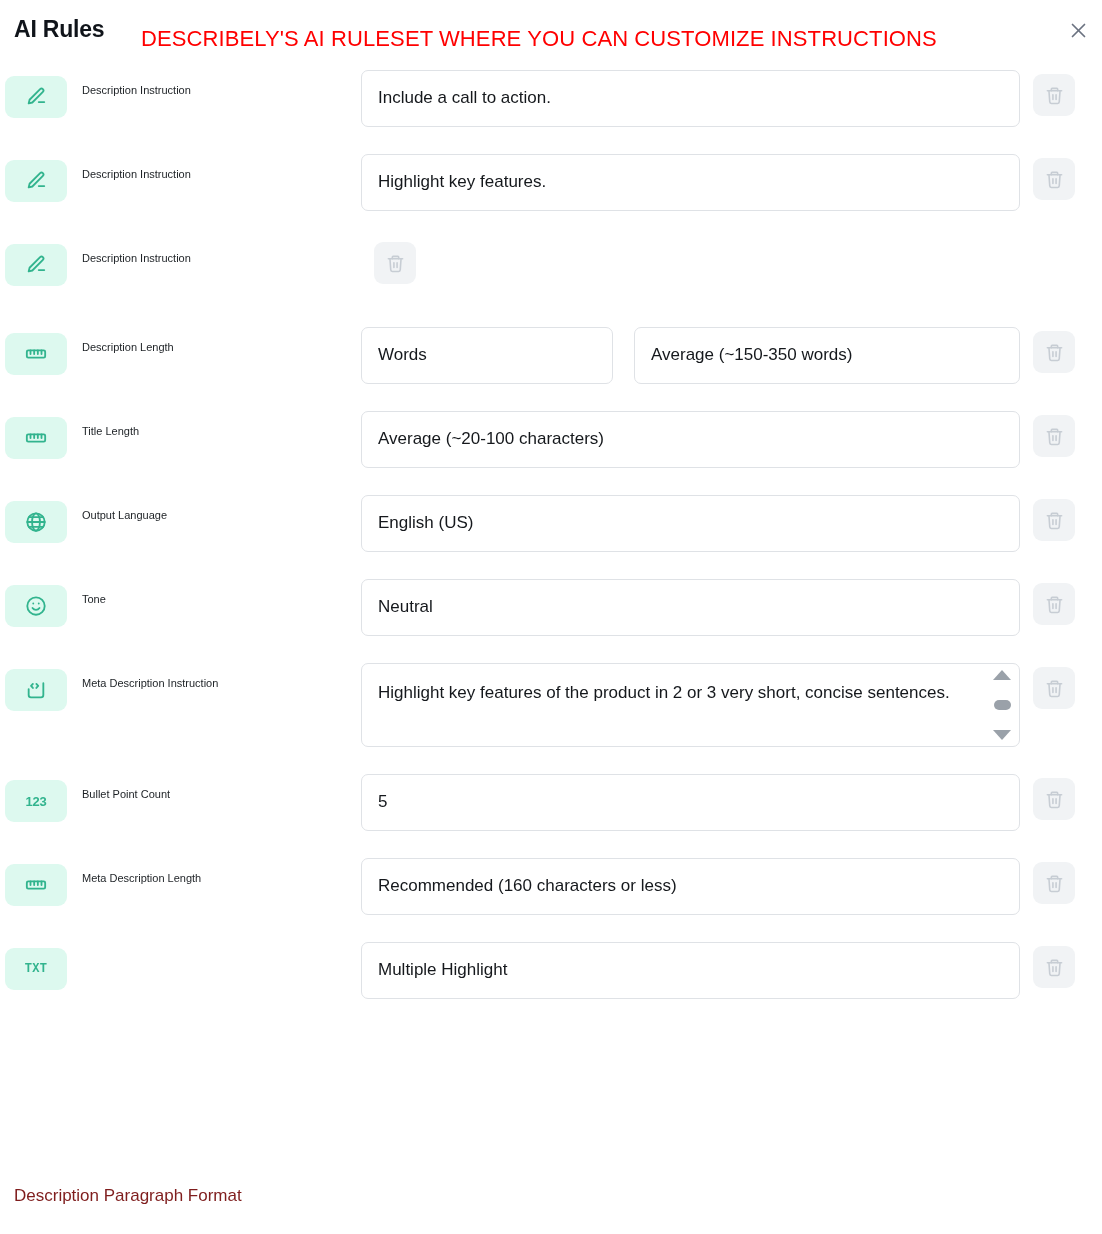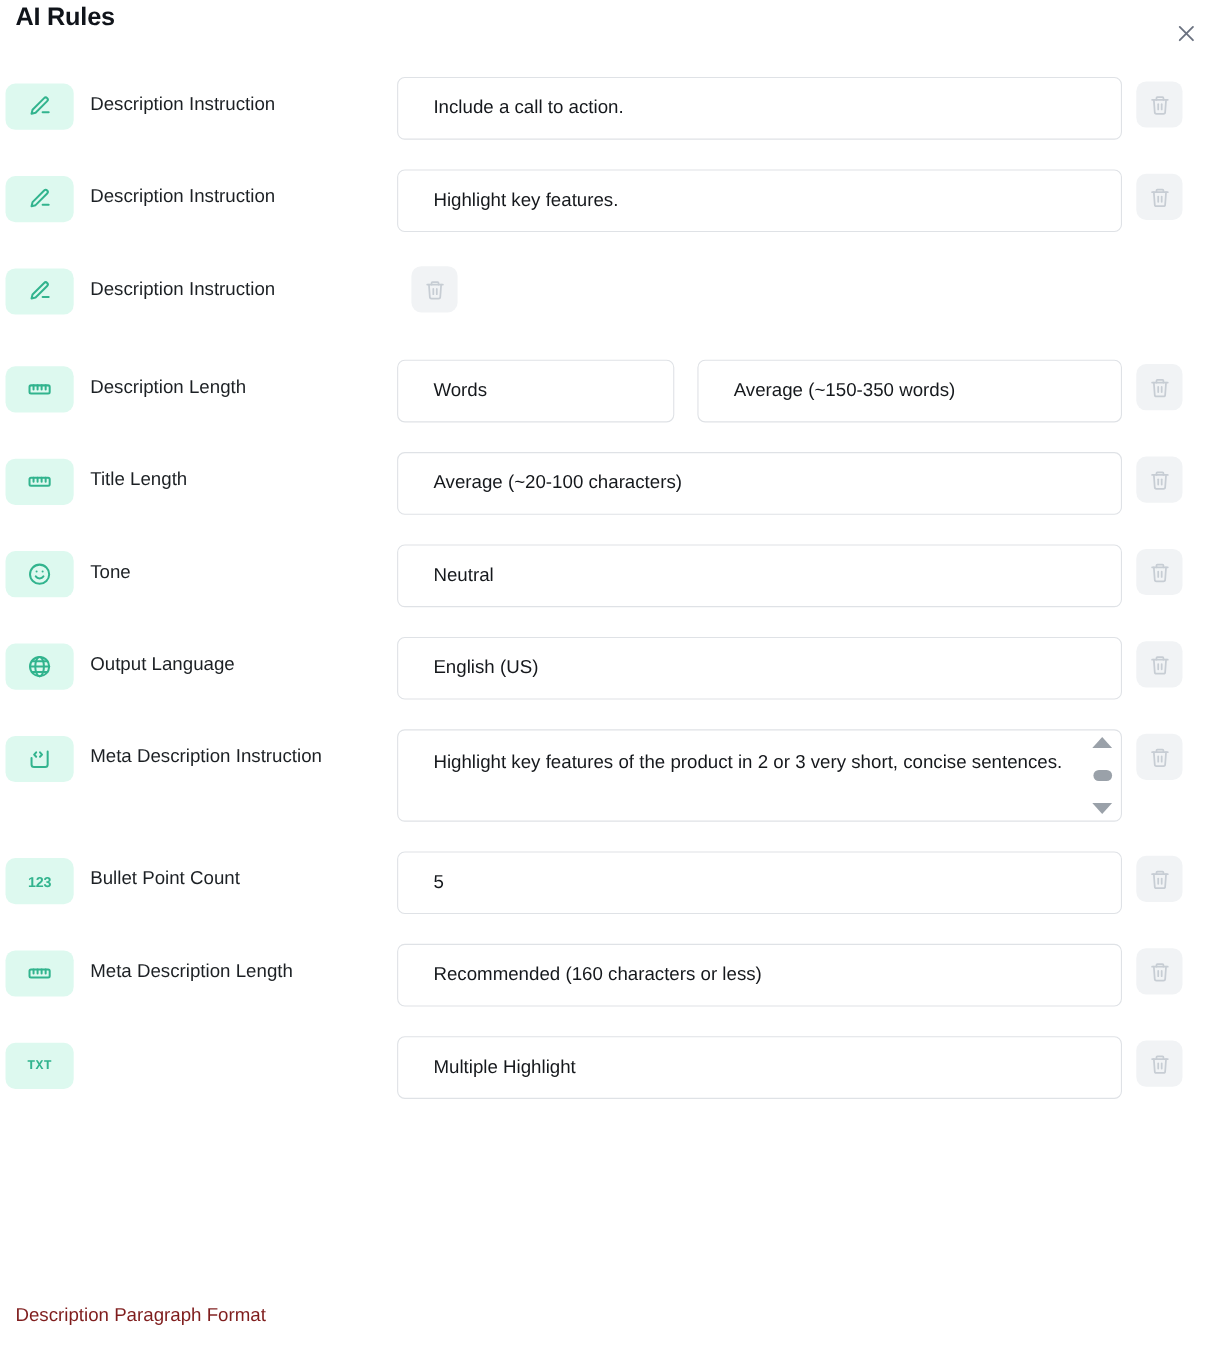--- a/index.html
+++ b/index.html
@@ -17,21 +17,21 @@
   }
 
   
   .header {
     position: relative;
     height: 62px;
   }
   .title {
     position: absolute;
     left: 14px;
-    top: 2px;
+    top: 16px;
     font-size: 23px;
     font-weight: bold;
     color: #10141a;
     letter-spacing: -0.2px;
   }
   .annotation {
     position: absolute;
     left: 141px;
     top: 26px;
     font-size: 22px;
@@ -96,42 +96,42 @@
     font-weight: bold;
     letter-spacing: -0.2px;
     color: #32b48e;
   }
 
   .label-cell {
     flex: 0 0 303px;
     width: 303px;
     padding-left: 24px;
     padding-top: 22px;
-    font-size: 17px;
+    font-size: 11px;
     color: #1c2024;
     line-height: 1.25;
   }
 
   .fields-cell {
     flex: 1 1 auto;
     display: flex;
     gap: 21px;
     padding-top: 8px;
     min-width: 0;
   }
 
   .field {
     flex: 1 1 auto;
     min-width: 0;
     border: 1px solid #dfe2e6;
     border-radius: 7px;
     background: #ffffff;
     font-size: 17px;
     color: #15181c;
-    padding: 15px 32px;
+    padding: 15px 16px;
     line-height: 1.35;
     min-height: 57px;
     display: flex;
     align-items: center;
     cursor: text;
     position: relative;
   }
   .field.tall { min-height: 63px; }
   .field.narrow { flex: 0 0 252px; width: 252px; }
   .field.wide   { flex: 1 1 auto; }
@@ -207,20 +207,21 @@
     font-size: 17px;
     color: #7f1d1d;
     white-space: nowrap;
   }
 </style>
 </head>
 <body>
 
 <div class="header">
   <div class="title">AI Rules</div>
+  <div class="annotation">DESCRIBELY'S AI RULESET WHERE YOU CAN CUSTOMIZE INSTRUCTIONS</div>
   <div class="close-btn">
     <svg width="19" height="19" viewBox="0 0 19 19" fill="none" stroke="currentColor" stroke-width="1.7" stroke-linecap="round">
       <line x1="3.5" y1="3.5" x2="15.5" y2="15.5"></line>
       <line x1="15.5" y1="3.5" x2="3.5" y2="15.5"></line>
     </svg>
   </div>
 </div>
 
 <div class="rows">
 
@@ -356,58 +357,58 @@
         </svg>
       </div>
     </div>
   </div>
 
   <div class="row">
     <div class="icon-cell">
       <div class="icon-box">
         <svg width="22" height="22" viewBox="0 0 24 24" fill="none" stroke="currentColor" stroke-width="2" stroke-linecap="round" stroke-linejoin="round">
           <circle cx="12" cy="12" r="9.5"></circle>
-          <path d="M8.2 14.2a4.6 4.6 0 0 0 7.6 0"></path>
-          <line x1="9" y1="9.3" x2="9.02" y2="9.3"></line>
-          <line x1="15" y1="9.3" x2="15.02" y2="9.3"></line>
-        </svg>
-      </div>
-    </div>
-    <div class="label-cell">Tone</div>
-    <div class="fields-cell">
-      <div class="field wide">Neutral</div>
-    </div>
-    <div class="action-cell">
-      <div class="trash-btn">
-        <svg width="19" height="19" viewBox="0 0 24 24" fill="none" stroke="currentColor" stroke-width="2" stroke-linecap="round" stroke-linejoin="round">
-          <polyline points="3 6 5 6 21 6"></polyline>
-            <path d="M8 6V4a1 1 0 0 1 1-1h6a1 1 0 0 1 1 1v2"></path>
-          <path d="M19 6l-1 14a2 2 0 0 1-2 2H8a2 2 0 0 1-2-2L5 6"></path>
-          <line x1="10" y1="11" x2="10" y2="17"></line>
-            <line x1="14" y1="11" x2="14" y2="17"></line>
-        </svg>
-      </div>
-    </div>
-  </div>
-
-  <div class="row">
-    <div class="icon-cell">
-      <div class="icon-box">
-        <svg width="22" height="22" viewBox="0 0 24 24" fill="none" stroke="currentColor" stroke-width="2" stroke-linecap="round" stroke-linejoin="round">
-          <circle cx="12" cy="12" r="9.5"></circle>
           <line x1="2.5" y1="12" x2="21.5" y2="12"></line>
           <ellipse cx="12" cy="12" rx="4.3" ry="9.5"></ellipse>
           <line x1="4.2" y1="6.6" x2="19.8" y2="6.6"></line>
           <line x1="4.2" y1="17.4" x2="19.8" y2="17.4"></line>
         </svg>
       </div>
     </div>
     <div class="label-cell">Output Language</div>
     <div class="fields-cell">
       <div class="field wide">English (US)</div>
+    </div>
+    <div class="action-cell">
+      <div class="trash-btn">
+        <svg width="19" height="19" viewBox="0 0 24 24" fill="none" stroke="currentColor" stroke-width="2" stroke-linecap="round" stroke-linejoin="round">
+          <polyline points="3 6 5 6 21 6"></polyline>
+            <path d="M8 6V4a1 1 0 0 1 1-1h6a1 1 0 0 1 1 1v2"></path>
+          <path d="M19 6l-1 14a2 2 0 0 1-2 2H8a2 2 0 0 1-2-2L5 6"></path>
+          <line x1="10" y1="11" x2="10" y2="17"></line>
+            <line x1="14" y1="11" x2="14" y2="17"></line>
+        </svg>
+      </div>
+    </div>
+  </div>
+
+  <div class="row">
+    <div class="icon-cell">
+      <div class="icon-box">
+        <svg width="22" height="22" viewBox="0 0 24 24" fill="none" stroke="currentColor" stroke-width="2" stroke-linecap="round" stroke-linejoin="round">
+          <circle cx="12" cy="12" r="9.5"></circle>
+          <path d="M8.2 14.2a4.6 4.6 0 0 0 7.6 0"></path>
+          <line x1="9" y1="9.3" x2="9.02" y2="9.3"></line>
+          <line x1="15" y1="9.3" x2="15.02" y2="9.3"></line>
+        </svg>
+      </div>
+    </div>
+    <div class="label-cell">Tone</div>
+    <div class="fields-cell">
+      <div class="field wide">Neutral</div>
     </div>
     <div class="action-cell">
       <div class="trash-btn">
         <svg width="19" height="19" viewBox="0 0 24 24" fill="none" stroke="currentColor" stroke-width="2" stroke-linecap="round" stroke-linejoin="round">
           <polyline points="3 6 5 6 21 6"></polyline>
             <path d="M8 6V4a1 1 0 0 1 1-1h6a1 1 0 0 1 1 1v2"></path>
           <path d="M19 6l-1 14a2 2 0 0 1-2 2H8a2 2 0 0 1-2-2L5 6"></path>
           <line x1="10" y1="11" x2="10" y2="17"></line>
             <line x1="14" y1="11" x2="14" y2="17"></line>
         </svg>

